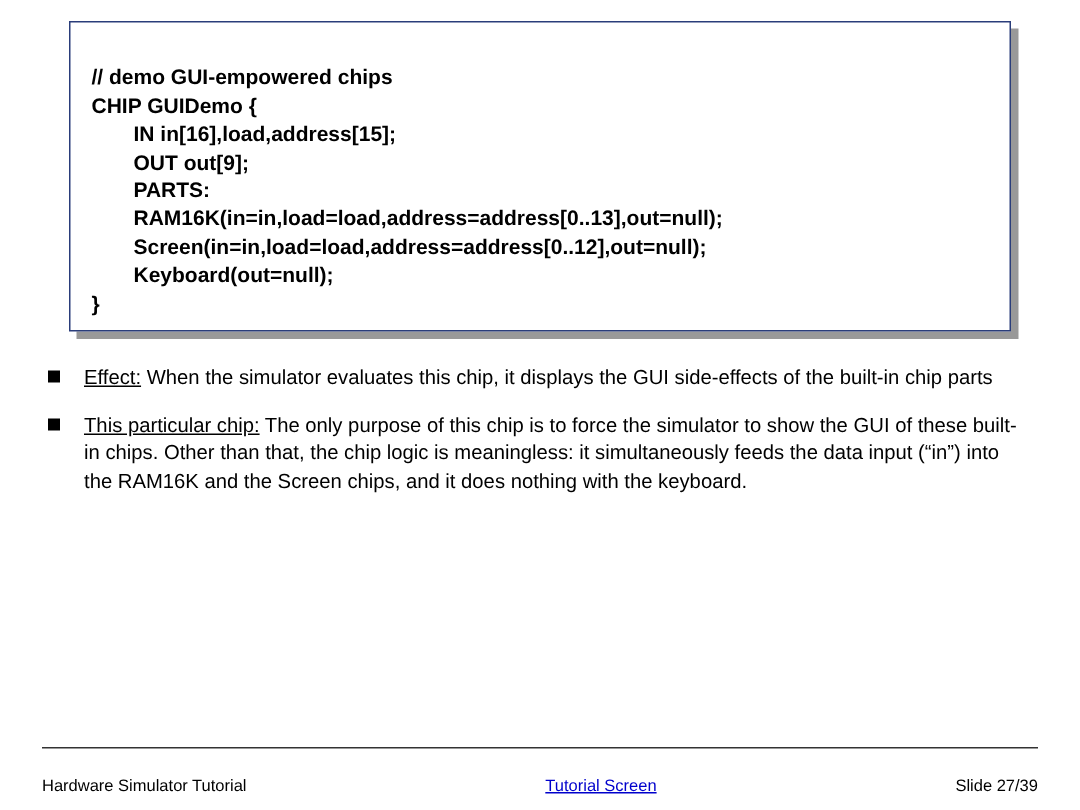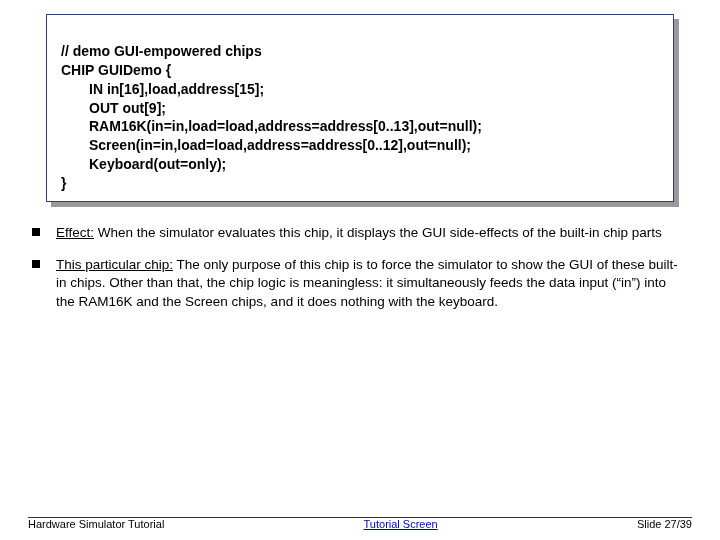--- a/index.html
+++ b/index.html
@@ -58,41 +58,41 @@
     margin-top: 4px;
     margin-right: 16px;
     flex: none;
   }
   .bullet .txt { flex: 1; }
   .bullet u { text-decoration: underline; }
   .footer {
     position: absolute;
     left: 28px; right: 28px; bottom: 10px;
     border-top: 1px solid #333;
-    padding-top: 0;
+    padding-top: 19px;
     display: flex;
     justify-content: space-between;
     font-size: 11px;
   }
   .footer .center {
     color: #0000cc;
     text-decoration: underline;
   }
 </style>
 </head>
 <body>
 
 <div class="slide">
 
   <div class="codebox-wrap">
     <div class="codebox-shadow"></div>
     <div class="codebox">
 <span>// demo GUI-empowered chips</span>
 <span>CHIP GUIDemo {</span>
-<span class="indent1">IN in[16],load,address[15];</span><span class="indent1">OUT out[9];</span><span class="indent1">RAM16K(in=in,load=load,address=address[0..13],out=null);</span><span class="indent1">Screen(in=in,load=load,address=address[0..12],out=null);</span><span class="indent1">Keyboard(out=only);</span><span>}</span></div>
+<span class="indent1">IN in[16],load,address[15];</span><span class="indent1">OUT out[9];</span><span class="indent1">PARTS:</span><span class="indent1">RAM16K(in=in,load=load,address=address[0..13],out=null);</span><span class="indent1">Screen(in=in,load=load,address=address[0..12],out=null);</span><span class="indent1">Keyboard(out=null);</span><span>}</span></div>
   </div>
 
   <div class="bullets">
     <div class="bullet">
       <div class="sq"></div>
       <div class="txt"><u>Effect:</u><span> When the simulator evaluates this chip, it displays the GUI side-effects of the built-in chip parts</span></div>
     </div>
     <div class="bullet">
       <div class="sq"></div>
       <div class="txt"><u>This particular chip:</u><span> The only purpose of this chip is to force the simulator to show the GUI of these built-in chips. Other than that, the chip logic is meaningless: it simultaneously feeds the data input (“in”) into the RAM16K and the Screen chips, and it does nothing with the keyboard.</span></div>

